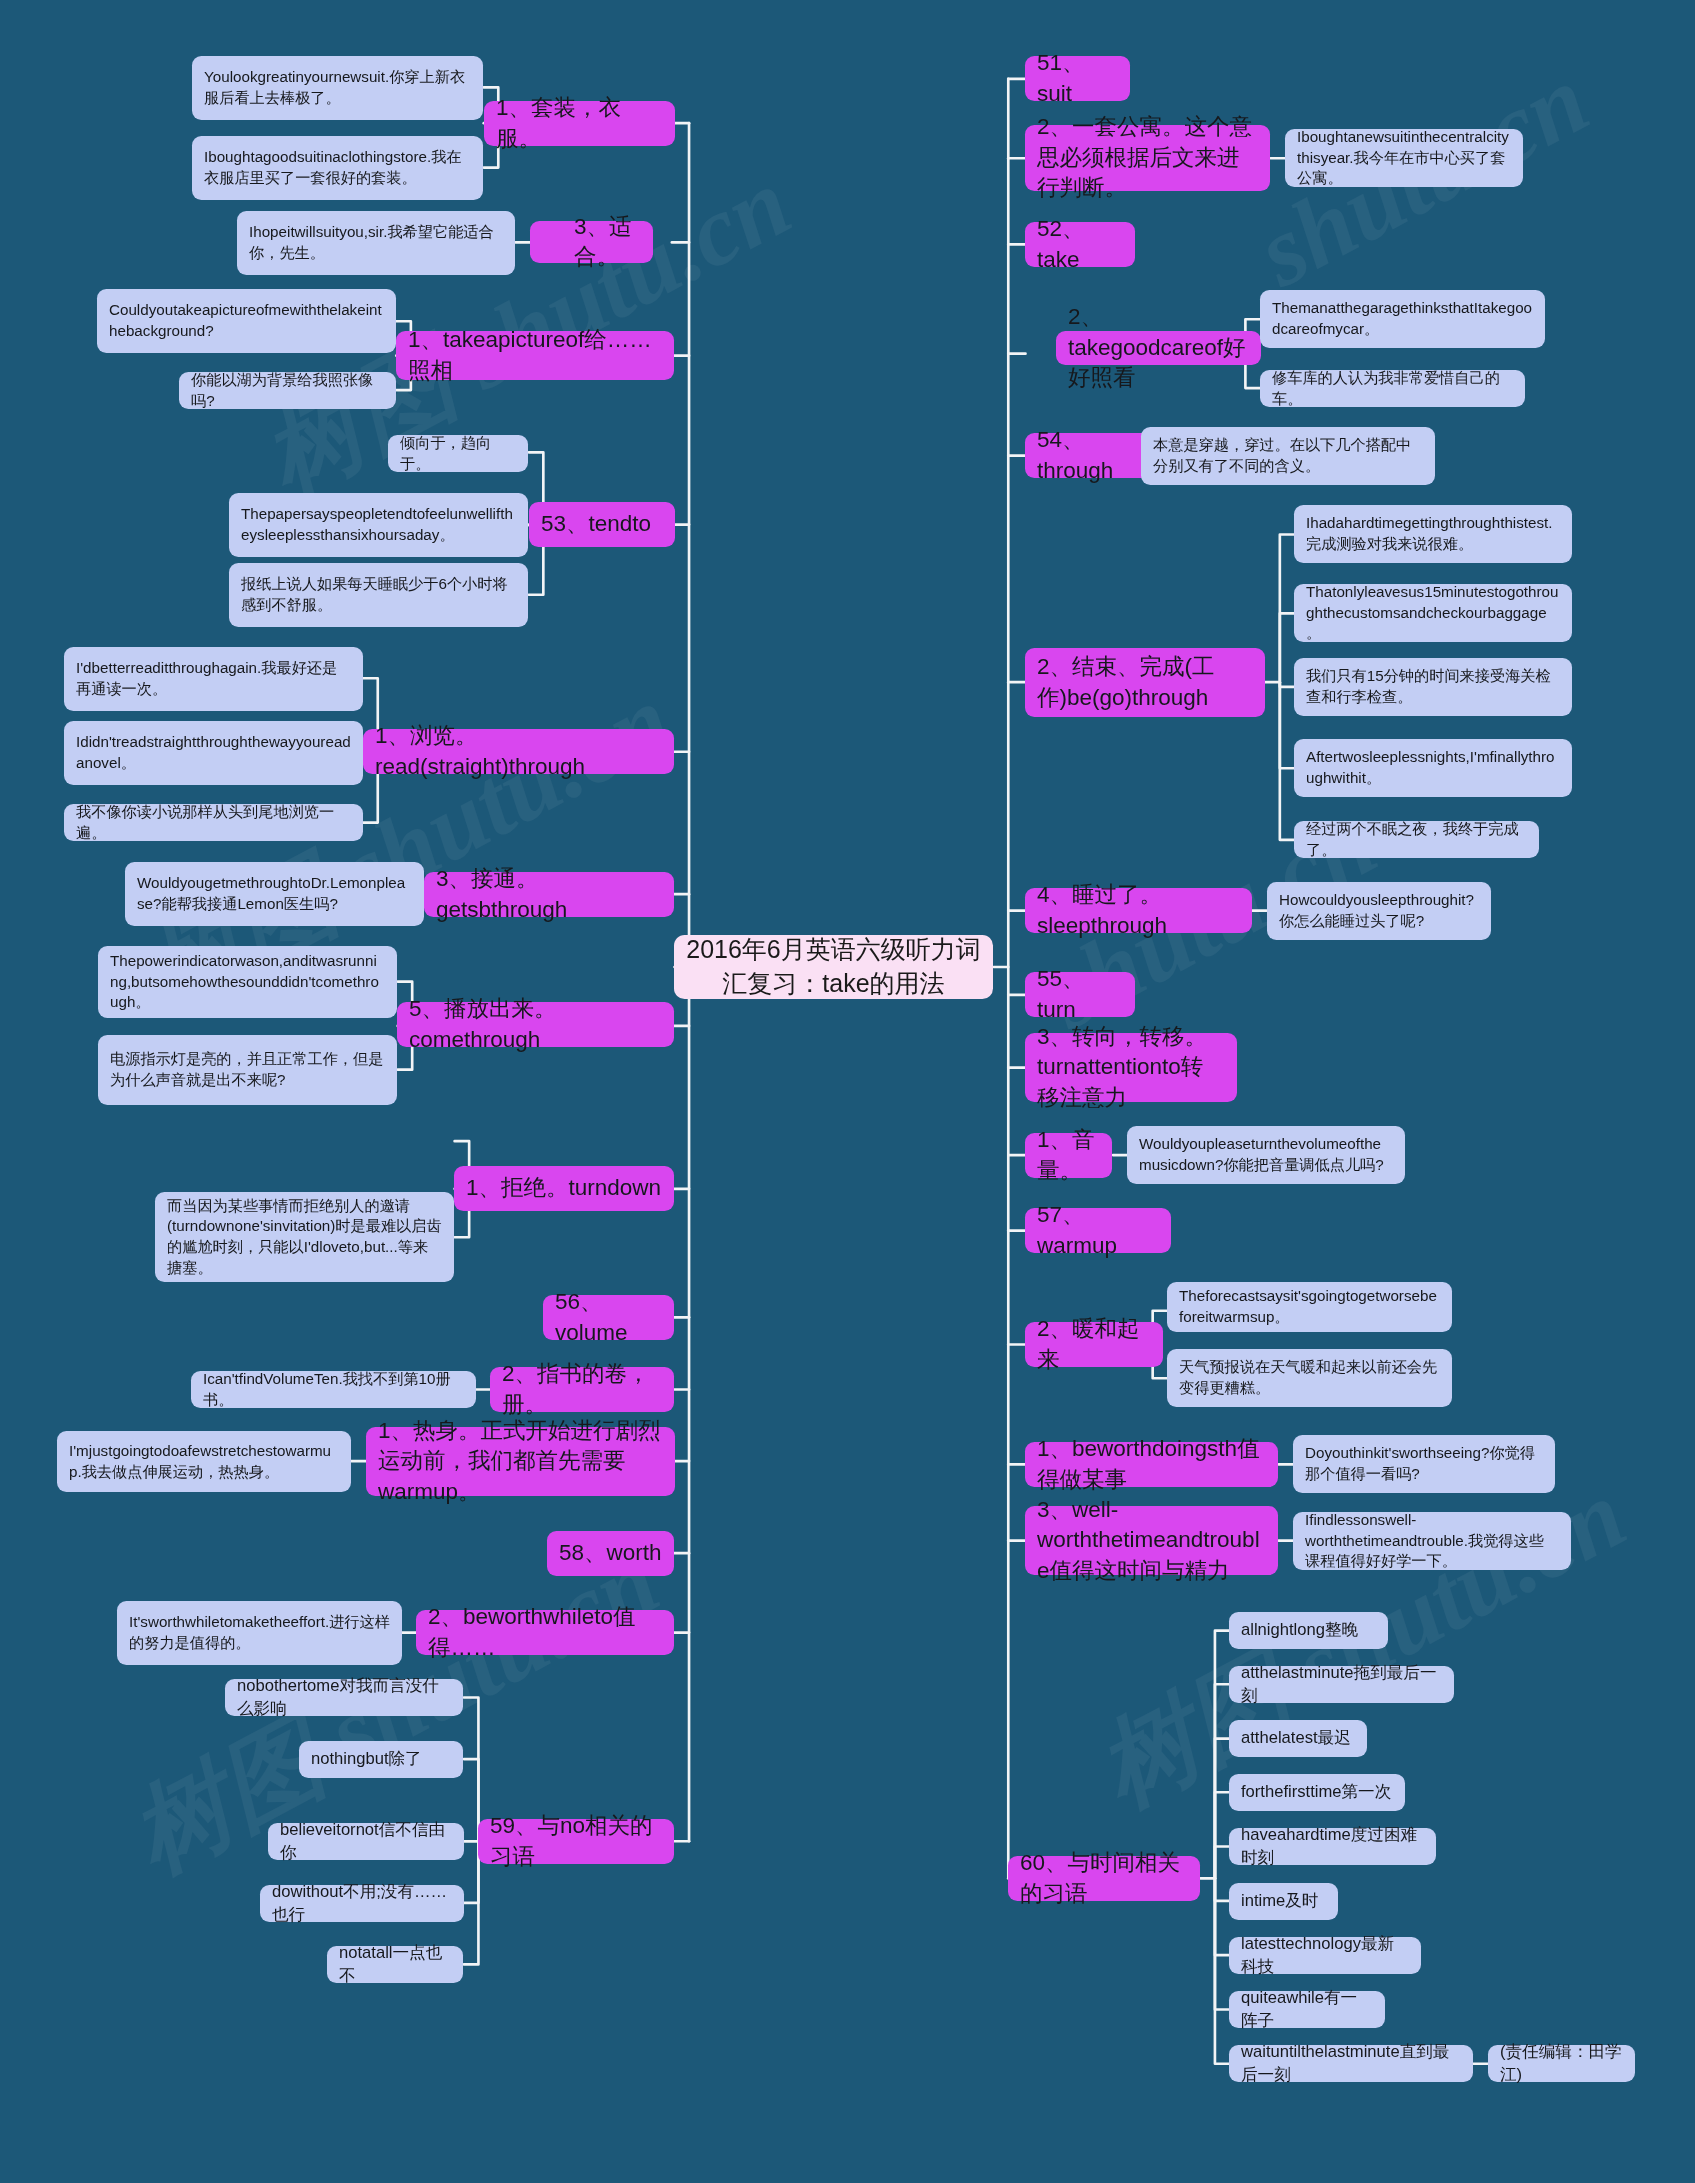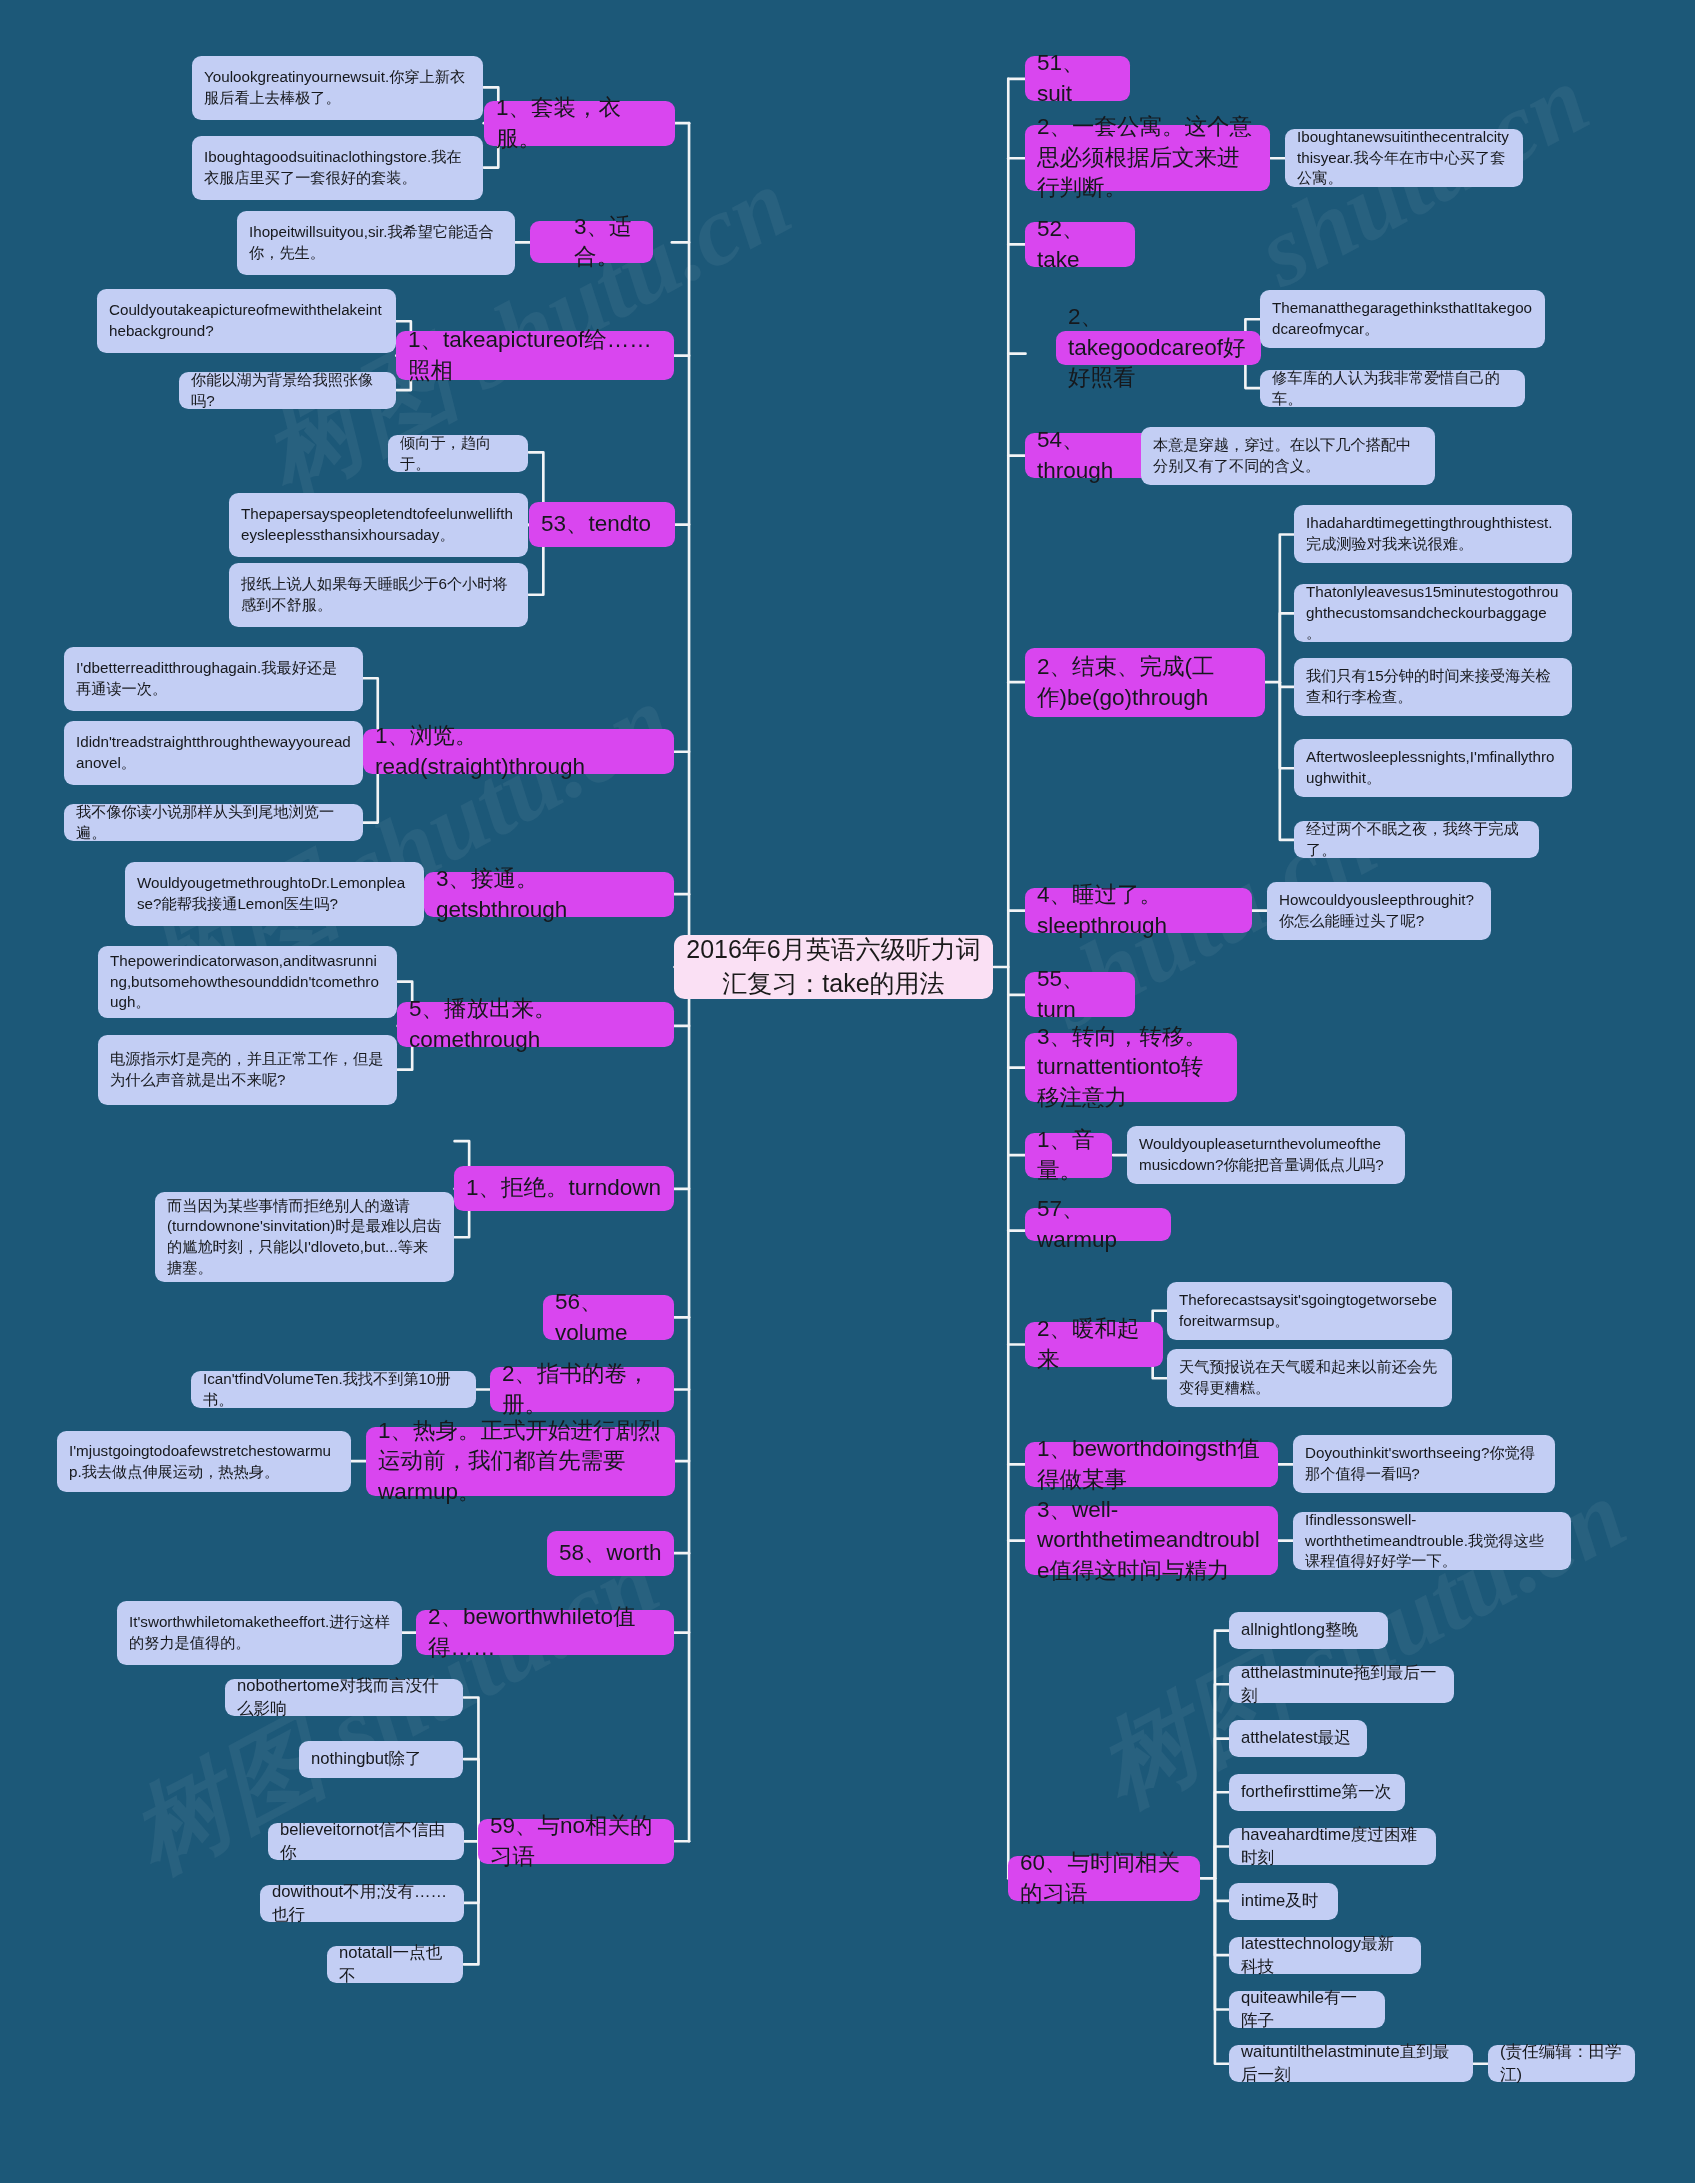--- a/index.html
+++ b/index.html
@@ -259,24 +259,24 @@
   <div class="node lvl1" style="left:1025px;top:888px;width:227px;height:45px;">4、睡过了。sleepthrough</div>
   <div class="node leaf" style="left:1267px;top:882px;width:224px;height:58px;">Howcouldyousleepthroughit?你怎么能睡过头了呢?</div>
 
   <div class="node lvl1" style="left:1025px;top:972px;width:110px;height:45px;">55、turn</div>
 
   <div class="node lvl1" style="left:1025px;top:1033px;width:212px;height:69px;">3、转向，转移。turnattentionto转移注意力</div>
 
   <div class="node lvl1" style="left:1025px;top:1133px;width:87px;height:45px;">1、音量。</div>
   <div class="node leaf" style="left:1127px;top:1126px;width:278px;height:58px;">Wouldyoupleaseturnthevolumeofthemusicdown?你能把音量调低点儿吗?</div>
 
-  <div class="node lvl1" style="left:1025px;top:1208px;width:146px;height:33px;">57、warmup</div>
+  <div class="node lvl1" style="left:1025px;top:1208px;width:146px;height:45px;">57、warmup</div>
 
   <div class="node lvl1" style="left:1025px;top:1322px;width:138px;height:45px;">2、暖和起来</div>
-  <div class="node leaf" style="left:1167px;top:1282px;width:285px;height:58px;">Theforecastsaysit'sgoingtogetworsebeforeitwarmsup。</div>
+  <div class="node leaf" style="left:1167px;top:1282px;width:285px;height:50px;">Theforecastsaysit'sgoingtogetworsebeforeitwarmsup。</div>
   <div class="node leaf" style="left:1167px;top:1349px;width:285px;height:58px;">天气预报说在天气暖和起来以前还会先变得更糟糕。</div>
 
   <div class="node lvl1" style="left:1025px;top:1442px;width:253px;height:45px;">1、beworthdoingsth值得做某事</div>
   <div class="node leaf" style="left:1293px;top:1435px;width:262px;height:58px;">Doyouthinkit'sworthseeing?你觉得那个值得一看吗?</div>
 
   <div class="node lvl1" style="left:1025px;top:1506px;width:253px;height:69px;">3、well-worththetimeandtrouble值得这时间与精力</div>
   <div class="node leaf" style="left:1293px;top:1512px;width:278px;height:58px;">Ifindlessonswell-worththetimeandtrouble.我觉得这些课程值得好好学一下。</div>
 
   <div class="node lvl1" style="left:1008px;top:1856px;width:192px;height:45px;">60、与时间相关的习语</div>
   <div class="node leafsm" style="left:1229px;top:1612px;width:159px;height:37px;">allnightlong整晚</div>

